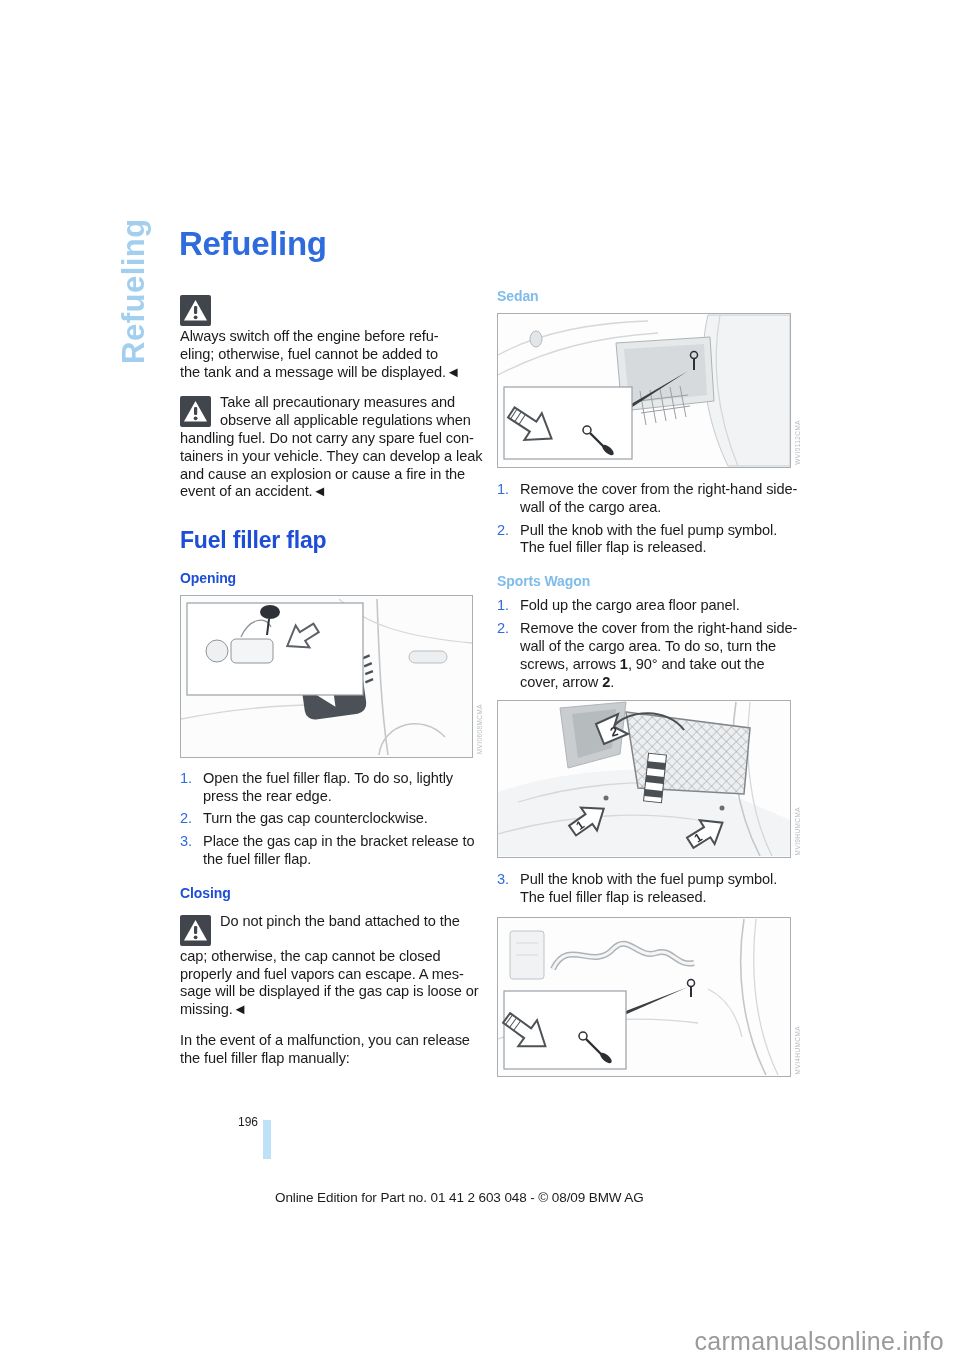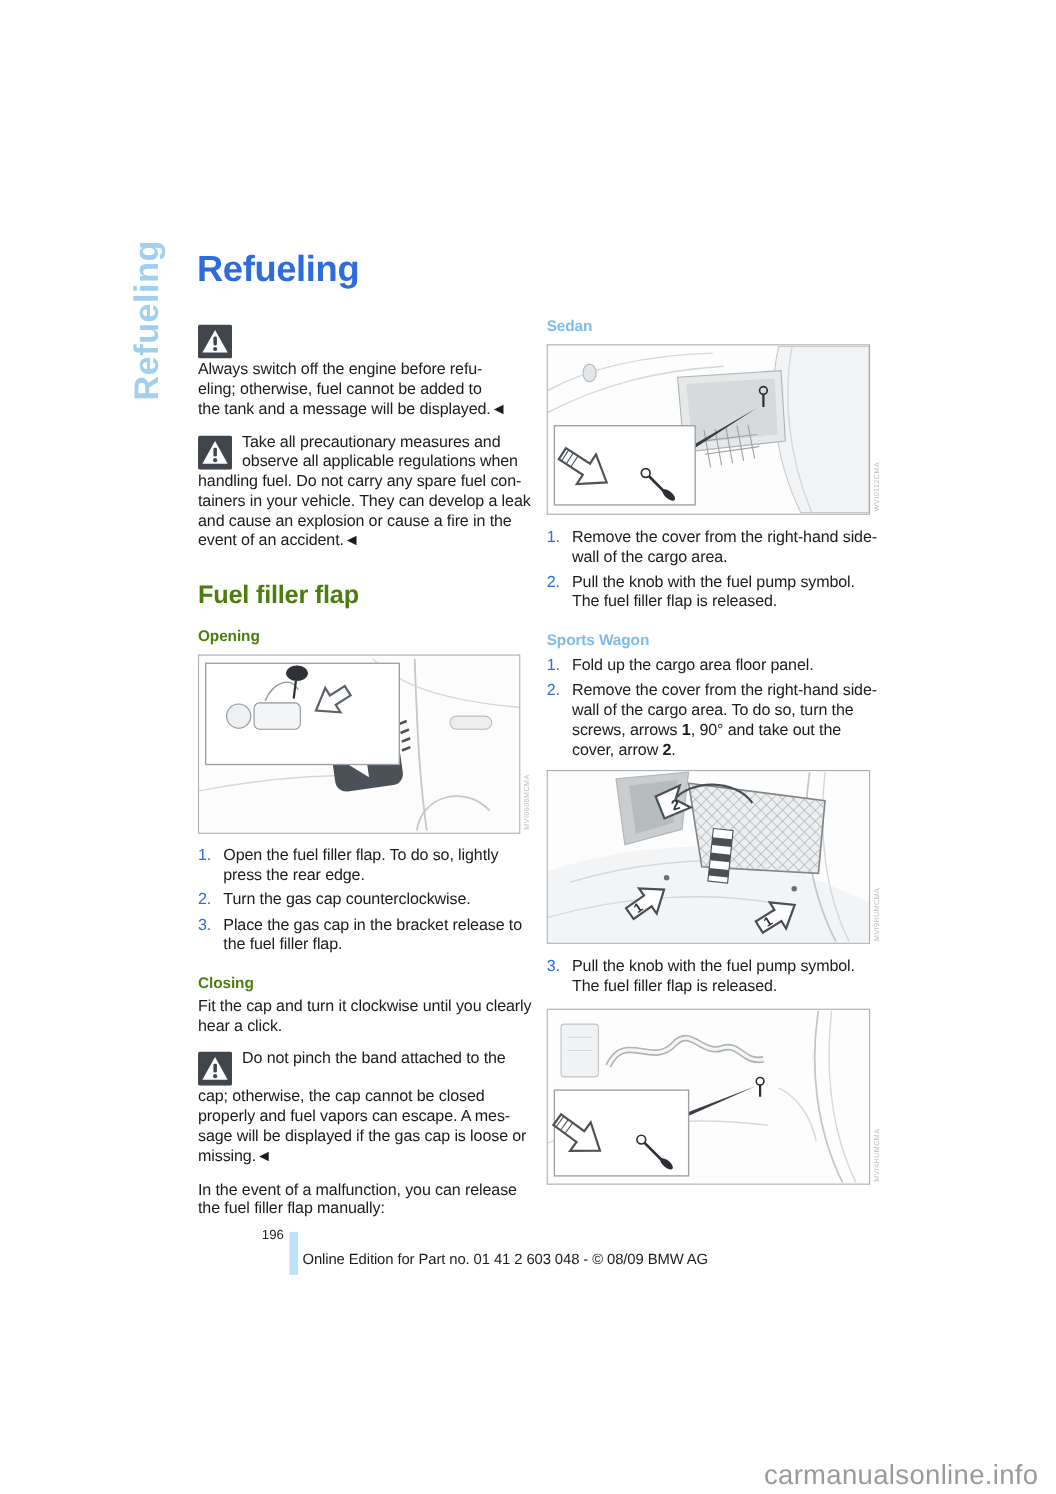--- a/index.html
+++ b/index.html
@@ -17,21 +17,21 @@
 
   .col{position:absolute;font-size:14.6px;line-height:17.8px;letter-spacing:-.1px;}
   .col-left{left:180px;top:293px;width:293px;}
   .col-right{left:497px;top:288px;width:294px;}
 
   .warning{margin:0 0 13px 0;overflow:visible;}
   .warning:after{content:"";display:block;clear:both;}
   .warn-icon{float:left;width:31px;height:31px;margin:2px 9px 2px 0;}
   .wtext{white-space:pre;margin-top:40px;}
 
-  h2,h3{color:#4d7c0f;line-height:1.15;}
+  h2,h3{color:#1d4ed8;line-height:1.15;}
   h2.sec{font-size:23px;font-weight:bold;margin:26px 0 0;letter-spacing:-.2px;}
   h3.sub{font-size:14px;font-weight:bold;margin:16px 0 0;white-space:nowrap;}
   h3.sub.tight{font-size:16.5px;letter-spacing:-.5px;}
   h3.sub.light{color:#7fbce9;margin:0;}
   h3.sub.light.mt{margin-top:16px;}
 
   p.body{margin:6px 0 0;white-space:pre;}
 
   figure.fig{margin:9px 0 0;position:relative;border:1px solid #a9aeb2;
     background:#fdfdfe;padding:0;}
@@ -43,21 +43,21 @@
 
   .list{margin:12px 0 0;}
   .list.mt-sm{margin-top:8px;} .list.mt-md{margin-top:13px;}
   .li{display:flex;margin:0 0 5px 0;}
   .li .num{flex:0 0 23px;color:#2e6bdc;}
   .li .li-text{white-space:pre;}
 
   .page-num{position:absolute;left:238px;top:1115px;font-size:12px;}
   .footer-bar{position:absolute;left:263px;top:1120px;width:8px;height:39px;
     background:#bfe1f7;}
-  .footer-line{position:absolute;left:275px;top:1137px;font-size:13.5px;
+  .footer-line{position:absolute;left:275px;top:1190px;font-size:13.5px;
     letter-spacing:-.1px;}
   .watermark{position:absolute;right:16px;top:1327px;font-size:25px;
     color:#9a9a9a;letter-spacing:.3px;margin-left:13px;}
 
   
   .s1{stroke:#c3c7ca;fill:none;stroke-width:1.6;}
   .s2{stroke:#d5d8da;fill:none;stroke-width:1.3;}
   .dk{fill:#3a3e42;}
 </style>
 </head>
@@ -145,22 +145,20 @@
         <span class="li-text">Turn the gas cap counterclockwise.</span>
       </div>
       <div class="li">
         <span class="num">3.</span>
         <span class="li-text">Place the gas cap in the bracket release to
 the fuel filler flap.</span>
       </div>
     </div>
 
     <h3 class="sub">Closing</h3>
-    <p class="body">Fit the cap and turn it clockwise until you clearly
-hear a click.</p>
 
     <div class="warning" style="margin-top:12px">
       <svg class="warn-icon" viewBox="0 0 31 31">
         <rect x="0" y="0" width="31" height="31" rx="2" fill="#41464c"></rect>
         <polygon points="15.5,5 27,25.5 4,25.5" fill="#ffffff"></polygon>
         <rect x="14" y="11" width="3.2" height="8" rx="1.2" fill="#41464c"></rect>
         <circle cx="15.6" cy="22.3" r="1.9" fill="#41464c"></circle>
       </svg>
       <span class="wtext">Do not pinch the band attached to the
 cap; otherwise, the cap cannot be closed

